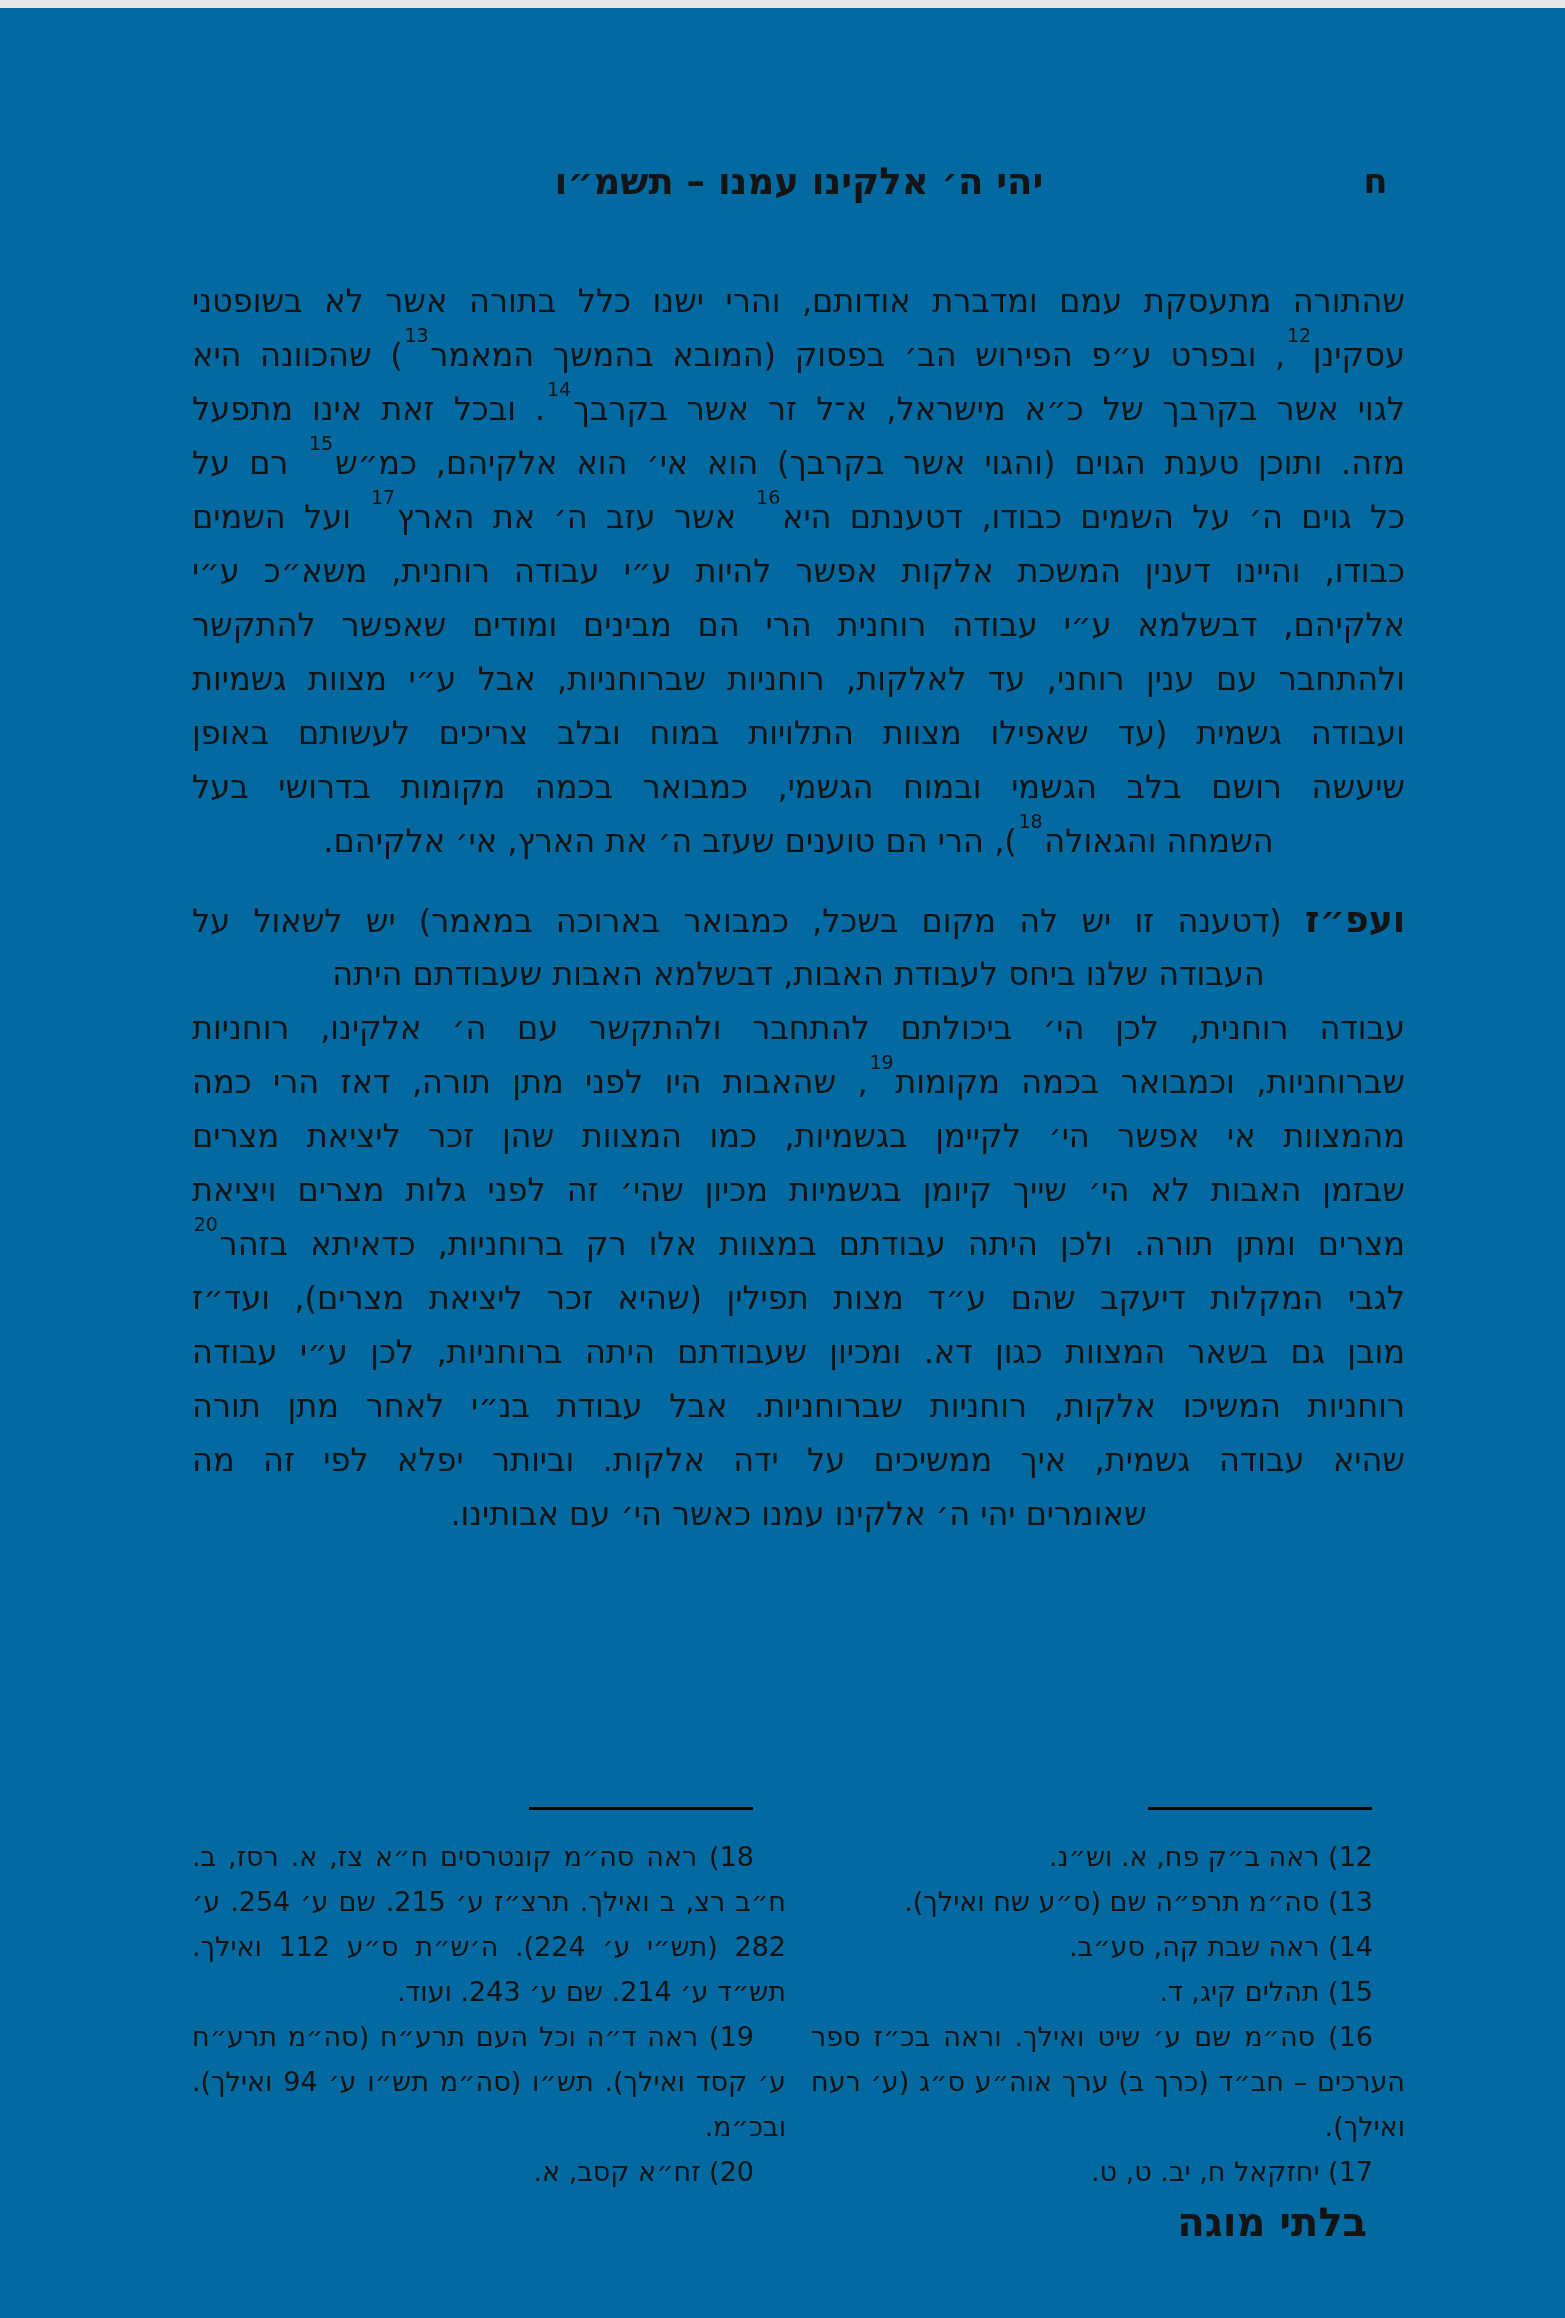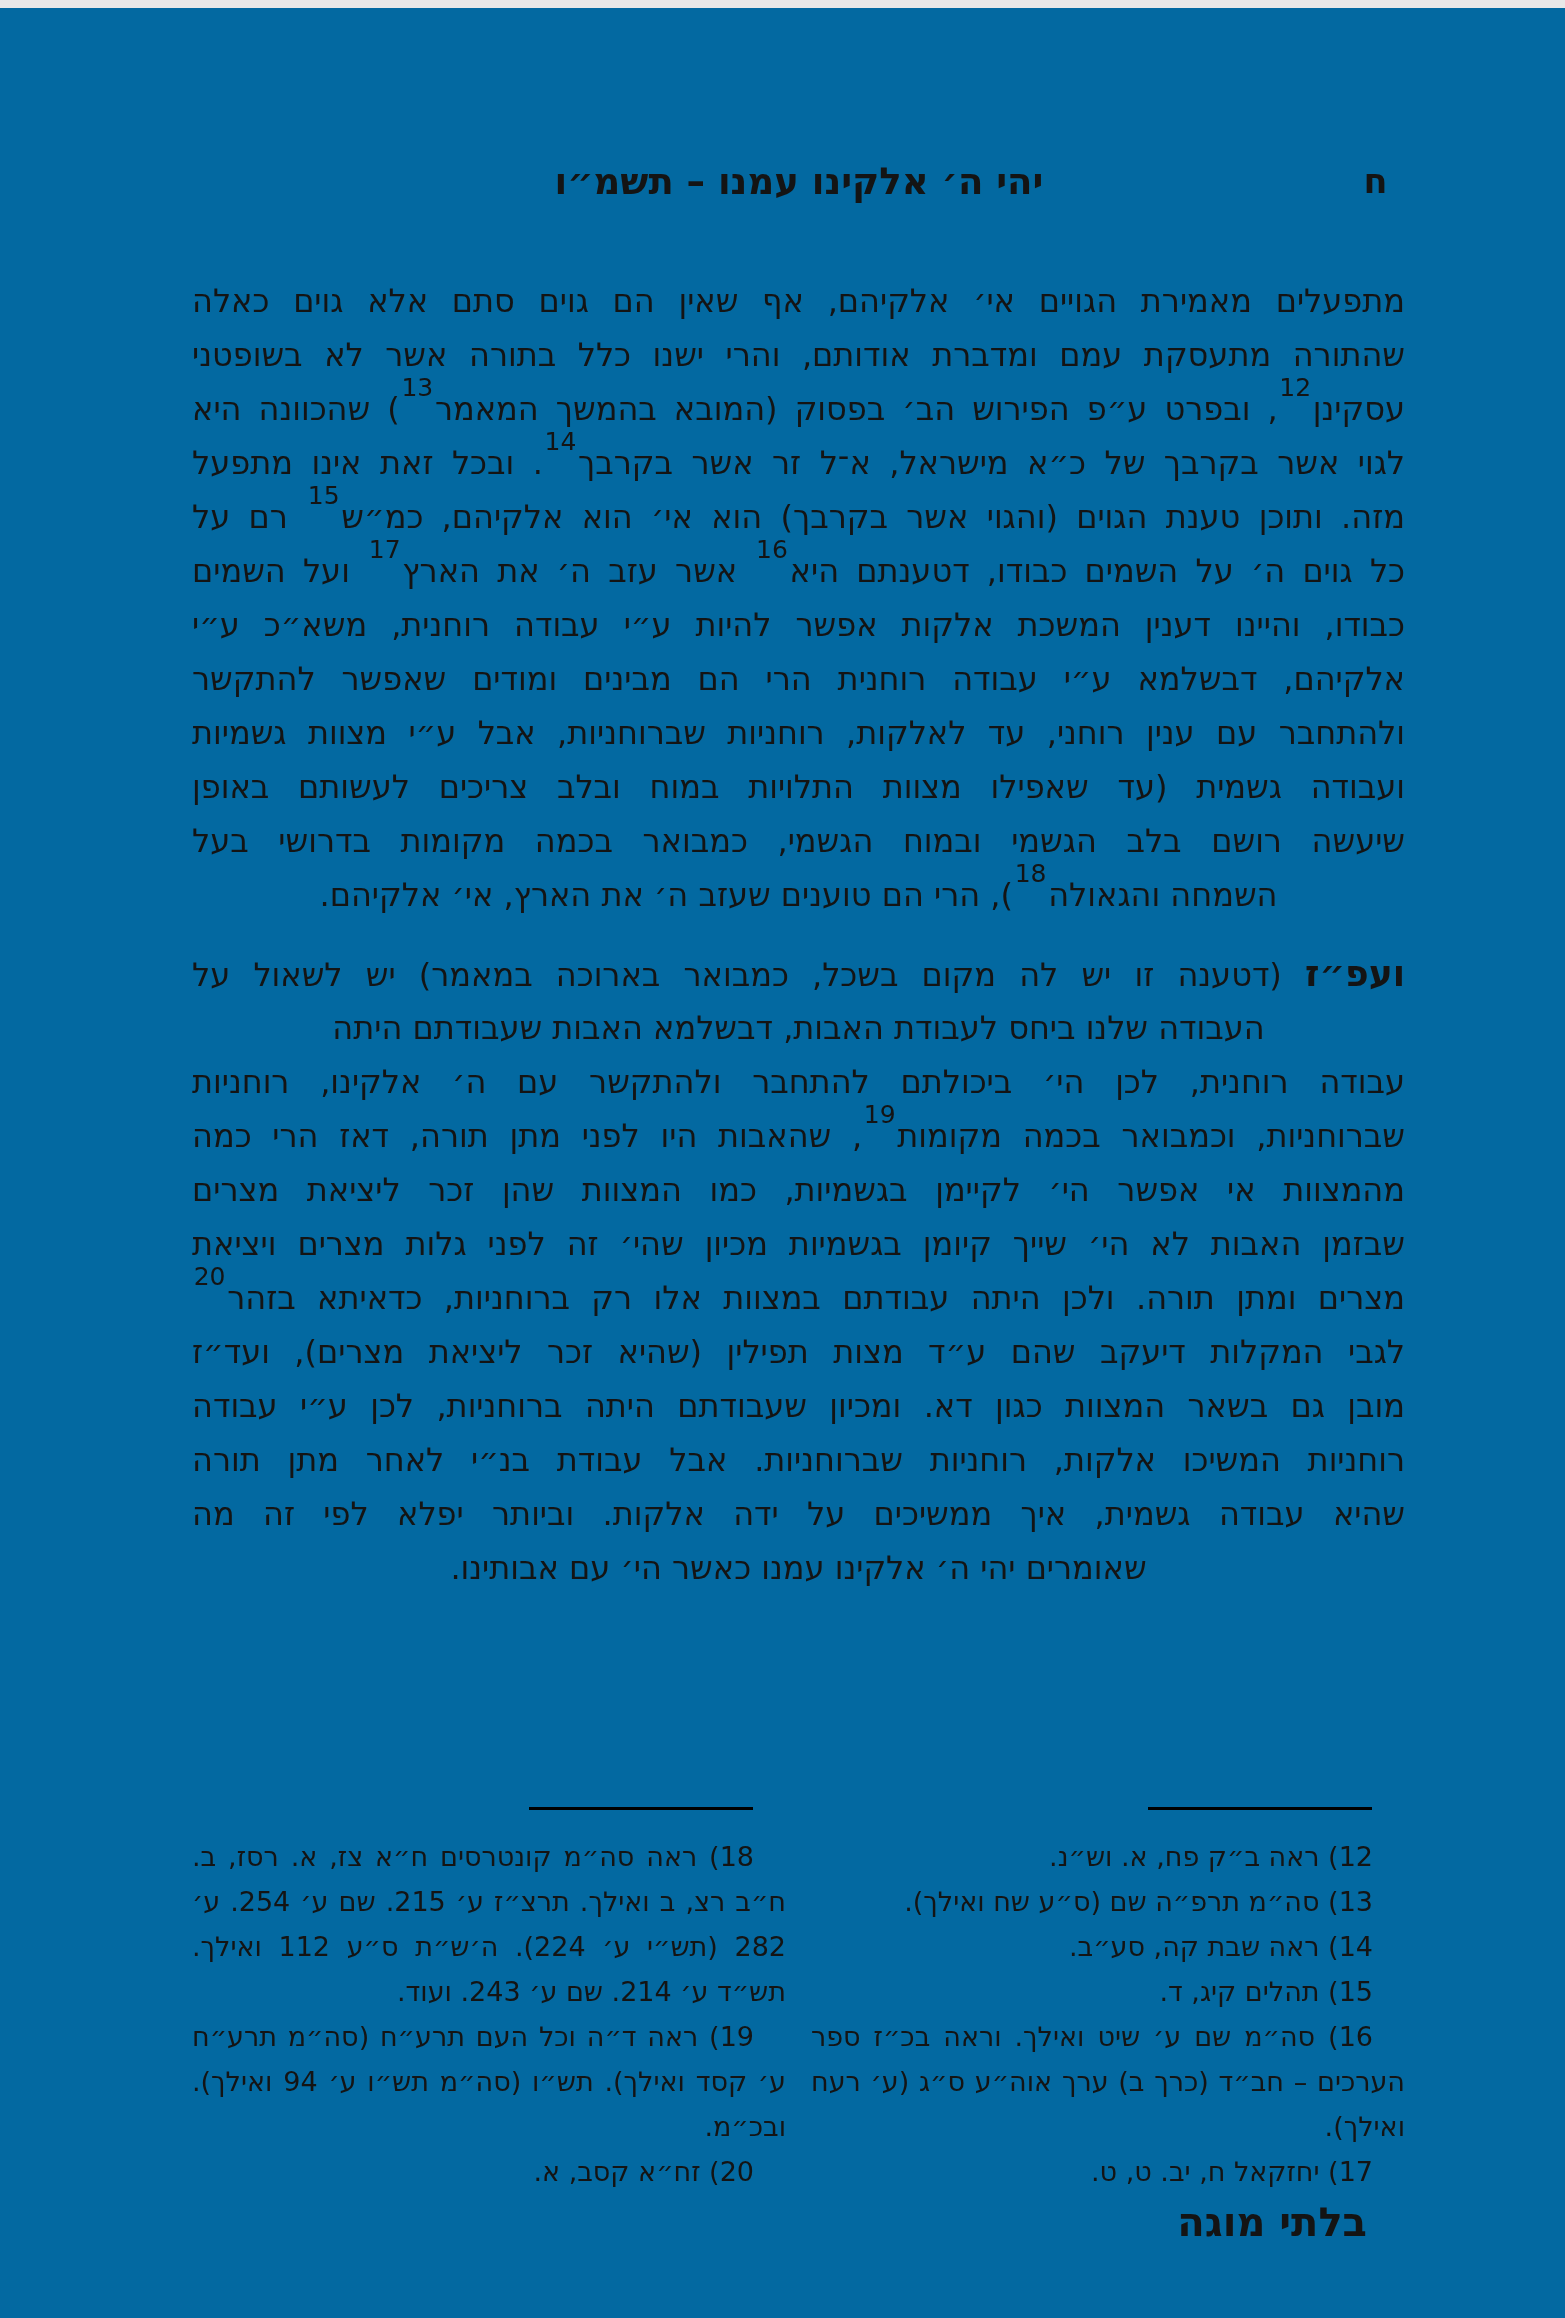--- a/index.html
+++ b/index.html
@@ -51,21 +51,21 @@
     text-align: justify;
     text-align-last: justify;
     overflow: visible;
   }
   .body-line.center {
     text-align: right;
     text-align-last: center;
   }
   .body-line b { font-weight: bold; font-size: 36px; }
   sup.fnref {
-    font-size: 25px;
+    font-size: 19px;
     line-height: 0;
     position: relative;
     top: -12.6px;
     margin: 0 1.7px;
   }
   .footnotes {
     position: absolute;
     top: 1799px;
     left: 192px;
     width: 1213px;
@@ -98,21 +98,20 @@
 
 <div class="page">
 
   <div class="header">
     <h1 class="title">יהי ה׳ אלקינו עמנו – תשמ״ו</h1>
     <div class="page-number">ח</div>
   </div>
 
   <main class="body-text">
       <div class="paragraph">
-        <div class="body-line">מתפעלים מאמירת הגויים אי׳ אלקיהם, אף שאין הם גוים סתם אלא גוים כאלה</div>
         <div class="body-line">שהתורה מתעסקת עמם ומדברת אודותם, והרי ישנו כלל בתורה אשר לא בשופטני</div>
         <div class="body-line">עסקינן<sup class="fnref">12</sup>, ובפרט ע״פ הפירוש הב׳ בפסוק (המובא בהמשך המאמר<sup class="fnref">13</sup>) שהכוונה היא</div>
         <div class="body-line">לגוי אשר בקרבך של כ״א מישראל, א־ל זר אשר בקרבך<sup class="fnref">14</sup>. ובכל זאת אינו מתפעל</div>
         <div class="body-line">מזה. ותוכן טענת הגוים (והגוי אשר בקרבך) הוא אי׳ הוא אלקיהם, כמ״ש<sup class="fnref">15</sup> רם על</div>
         <div class="body-line">כל גוים ה׳ על השמים כבודו, דטענתם היא<sup class="fnref">16</sup> אשר עזב ה׳ את הארץ<sup class="fnref">17</sup> ועל השמים</div>
         <div class="body-line">כבודו, והיינו דענין המשכת אלקות אפשר להיות ע״י עבודה רוחנית, משא״כ ע״י</div>
         <div class="body-line">אלקיהם, דבשלמא ע״י עבודה רוחנית הרי הם מבינים ומודים שאפשר להתקשר</div>
         <div class="body-line">ולהתחבר עם ענין רוחני, עד לאלקות, רוחניות שברוחניות, אבל ע״י מצוות גשמיות</div>
         <div class="body-line">ועבודה גשמית (עד שאפילו מצוות התלויות במוח ובלב צריכים לעשותם באופן</div>
         <div class="body-line">שיעשה רושם בלב הגשמי ובמוח הגשמי, כמבואר בכמה מקומות בדרושי בעל</div>

